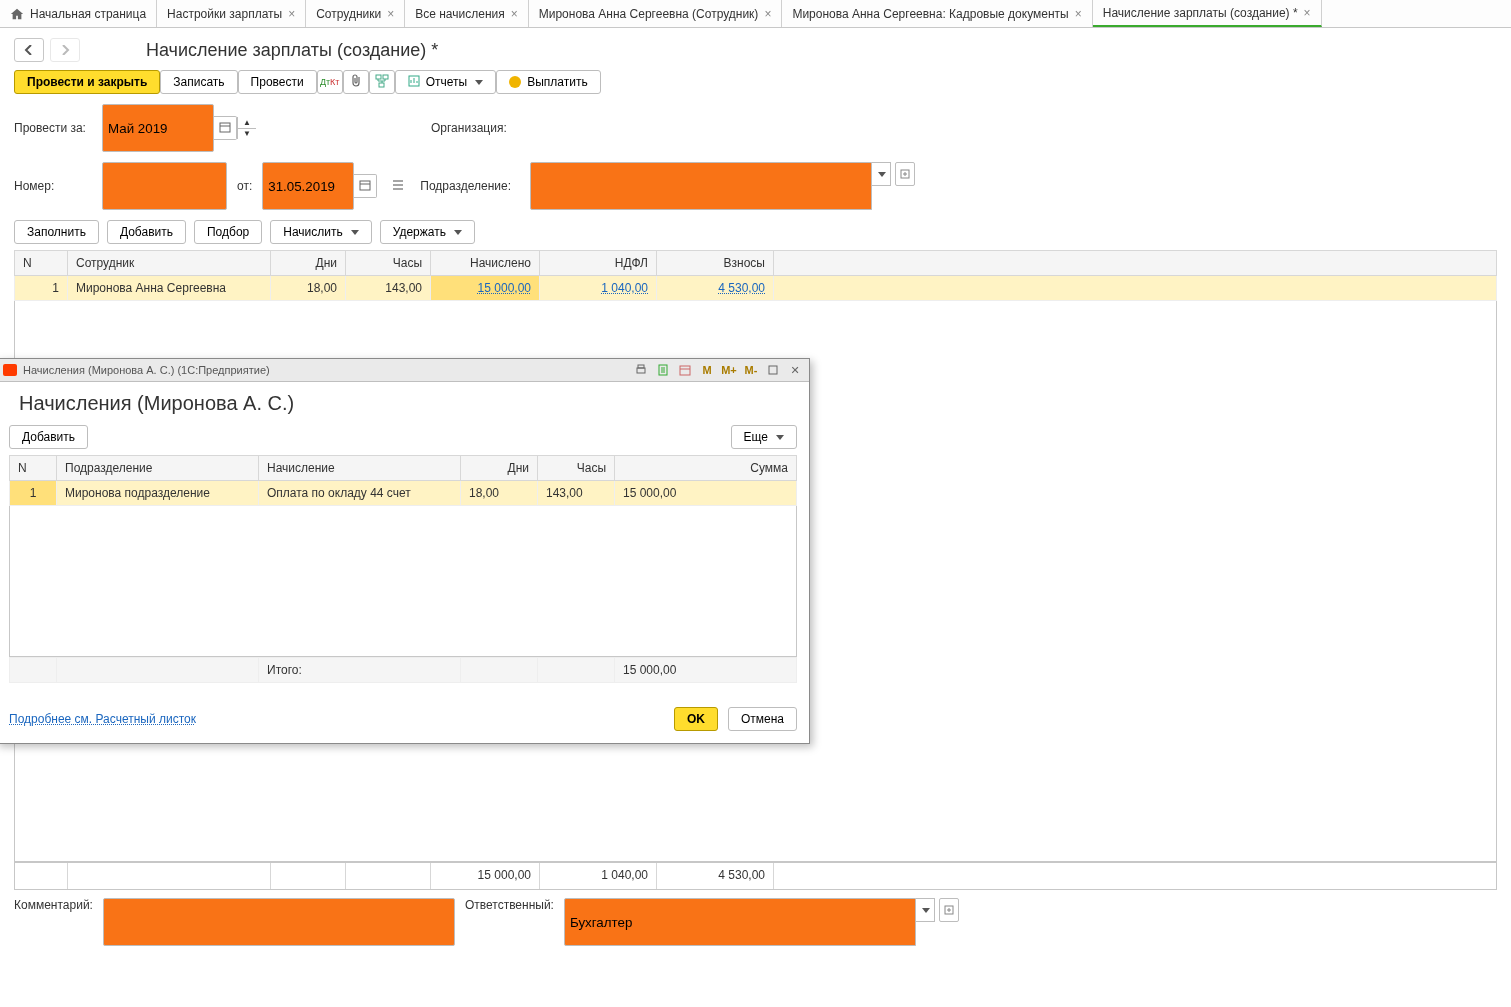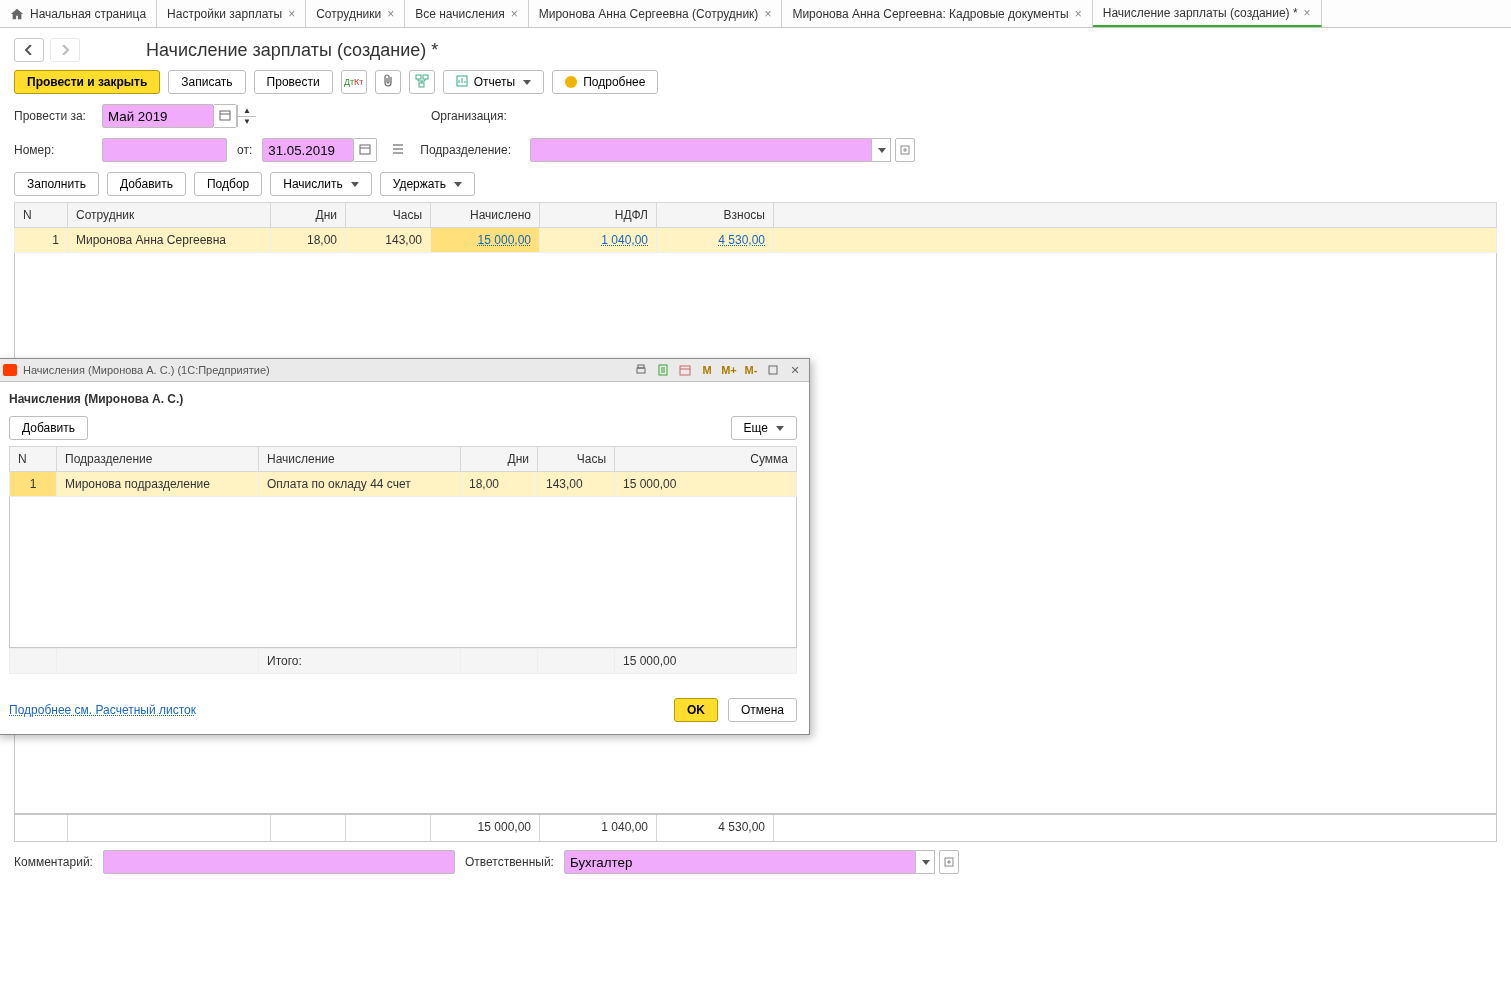--- a/index.html
+++ b/index.html
@@ -5,58 +5,58 @@
   html,body{margin:0;padding:0;font-family:Arial,Helvetica,sans-serif;font-size:12px;color:#333;background:#fff;}
   .tabbar{display:flex;height:27px;border-bottom:1px solid #c8c8c8;background:#fdfdfd;}
   .tab{display:flex;align-items:center;gap:6px;padding:0 10px;border-right:1px solid #d0d0d0;cursor:pointer;white-space:nowrap;}
   .tab.active{border-bottom:2px solid #3aaa2e;font-weight:500;}
   .tab .close{color:#888;font-size:12px;}
   .home-icon svg{display:block;}
   .page{padding:10px 14px 0 14px;}
   .navrow{display:flex;align-items:center;gap:6px;margin-bottom:6px;}
   .navbtn{width:28px;height:22px;border:1px solid #c7c7c7;border-radius:3px;background:#fff;display:flex;align-items:center;justify-content:center;cursor:pointer;}
   h1{font-size:18px;font-weight:400;margin:0 0 0 60px;}
-  .toolbar{display:flex;align-items:center;gap:8px;margin:8px 0 10px;}
+  .toolbar{display:flex;align-items:center;margin:8px 0 10px;}
   .btn{height:24px;padding:0 12px;border:1px solid #bdbdbd;border-radius:3px;background:#fff;cursor:pointer;font-size:12px;display:inline-flex;align-items:center;gap:6px;}
   .btn.primary{background:#ffdd2d;border-color:#b79a00;font-weight:bold;}
   .btn-icon{width:26px;padding:0;justify-content:center;}
   .caret-down{border-left:4px solid transparent;border-right:4px solid transparent;border-top:5px solid #555;display:inline-block;margin-left:2px;}
   .circle{width:12px;height:12px;border-radius:50%;background:#f0b400;display:inline-block;}
   .formrow{display:flex;align-items:center;gap:10px;margin-bottom:10px;}
   .label{min-width:78px;}
   .field{display:flex;align-items:center;}
-  .input{height:22px;border:1px solid #bdbdbd;border-radius:2px;padding:0 5px;background:#f0abfc;}
+  .input{height:22px;border:1px solid #bdbdbd;border-radius:2px;padding:12px 5px;background:#f97316;}
   .spin{border-left:1px solid #bdbdbd;width:18px;display:flex;flex-direction:column;height:22px;}
   .spin div{flex:1;display:flex;align-items:center;justify-content:center;font-size:8px;border-bottom:1px solid #bdbdbd;}
   .spin div:last-child{border:none;}
   .calbtn{width:22px;height:22px;border:1px solid #bdbdbd;border-left:none;display:flex;align-items:center;justify-content:center;border-radius:0 2px 2px 0;}
   .select{display:flex;}
   .select .input{width:330px;border-radius:2px 0 0 2px;}
   .select .drop{width:18px;height:22px;border:1px solid #bdbdbd;border-left:none;display:flex;align-items:center;justify-content:center;}
   .select .ext{width:18px;height:22px;border:1px solid #bdbdbd;margin-left:4px;display:flex;align-items:center;justify-content:center;border-radius:2px;}
   .subtoolbar{display:flex;gap:8px;margin-bottom:6px;}
   .grid{border:1px solid #c7c7c7;width:100%;border-collapse:collapse;}
   .grid th{background:#f5f5f5;border:1px solid #d7d7d7;padding:5px 8px;font-weight:400;text-align:left;}
   .grid td{border:1px solid #eee;padding:5px 8px;}
   .grid .num{text-align:right;}
   .grid .sel td{background:#fff3c4;}
   .grid .sel td.cell-active{background:#ffe07a;}
   .link{color:#1a66bf;text-decoration:underline dotted;cursor:pointer;}
   .mainarea{height:560px;border:1px solid #c7c7c7;border-top:none;position:relative;overflow:hidden;}
   .totals{display:flex;border:1px solid #c7c7c7;height:26px;font-size:12px;}
   .totals div{border-right:1px solid #d7d7d7;padding:5px 8px;text-align:right;}
-  .bottombar{display:flex;align-items:center;gap:10px;padding:8px 0;}
+  .bottombar{display:flex;gap:10px;padding:8px 0;}
   .bottombar .input{width:340px;}
 
   .dialog{position:absolute;left:-4px;top:358px;width:812px;border:1px solid #8a8a8a;box-shadow:3px 3px 8px rgba(0,0,0,.25);background:#fff;}
   .dlg-title{height:22px;background:#eaeaea;border-bottom:1px solid #bfbfbf;display:flex;align-items:center;padding:0 6px;font-size:11px;color:#555;gap:6px;}
   .dlg-title .spacer{flex:1;}
   .dlg-title .ticon{width:16px;height:16px;display:flex;align-items:center;justify-content:center;cursor:pointer;font-size:11px;color:#666;}
   .dlg-body{padding:10px 12px 12px;}
-  .dlg-body h2{font-size:12px;font-weight:700;margin:0 0 10px;}
+  .dlg-body h2{font-size:20px;font-weight:400;margin:0 10px 10px;}
   .dlg-toolbar{display:flex;justify-content:space-between;margin-bottom:6px;}
   .dlg-grid{width:100%;border:1px solid #c7c7c7;border-collapse:collapse;}
   .dlg-grid th{background:#f5f5f5;border:1px solid #d7d7d7;font-weight:400;padding:5px 8px;text-align:left;}
   .dlg-grid td{border:1px solid #eee;padding:5px 8px;}
   .dlg-grid .sel td{background:#fff3c4;}
   .dlg-grid .sel td:first-child{background:#ffe07a;text-align:center;}
   .dlg-grid-body{height:150px;border:1px solid #c7c7c7;border-top:none;}
   .dlg-footer{display:flex;align-items:center;gap:10px;margin-top:24px;}
   .dlg-footer .spacer{flex:1;}
   .logo1c{width:14px;height:12px;background:#ff3b00;border-radius:2px;display:inline-block;}
@@ -137,21 +137,21 @@
     <button class="btn">
         <span><svg width="12" height="12">
             <rect x="1" y="1" width="10" height="10" fill="none" stroke="#3a8"></rect>
             <path d="M3 8V5M6 8V3M9 8V6" stroke="#3a8"></path>
           </svg></span>
         <span>Отчеты</span>
         <span class="caret-down"></span>
       </button>
     <button class="btn">
         <span class="circle"></span>
-        <span>Подробнее</span>
+        <span>Выплатить</span>
       </button>
   </div>
 
   <div class="formrow">
     <span class="label">Провести за:</span>
     <div class="field">
       <input class="input" style="width: 100px;" value="Май 2019">
       <div class="calbtn">
           <span><svg width="12" height="12">
               <rect x="1" y="2" width="10" height="9" fill="none" stroke="#666"></rect>

